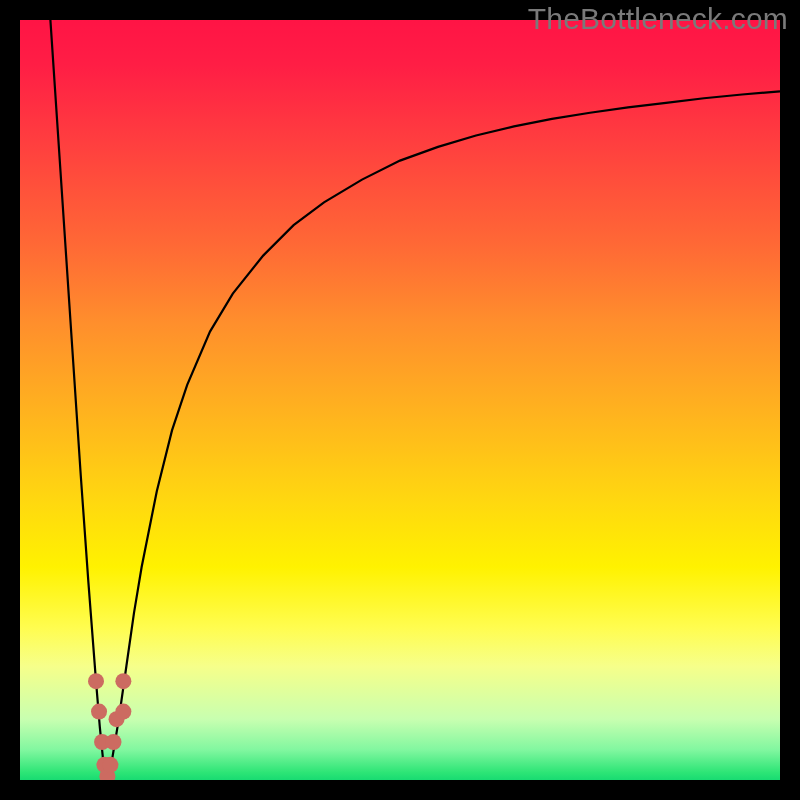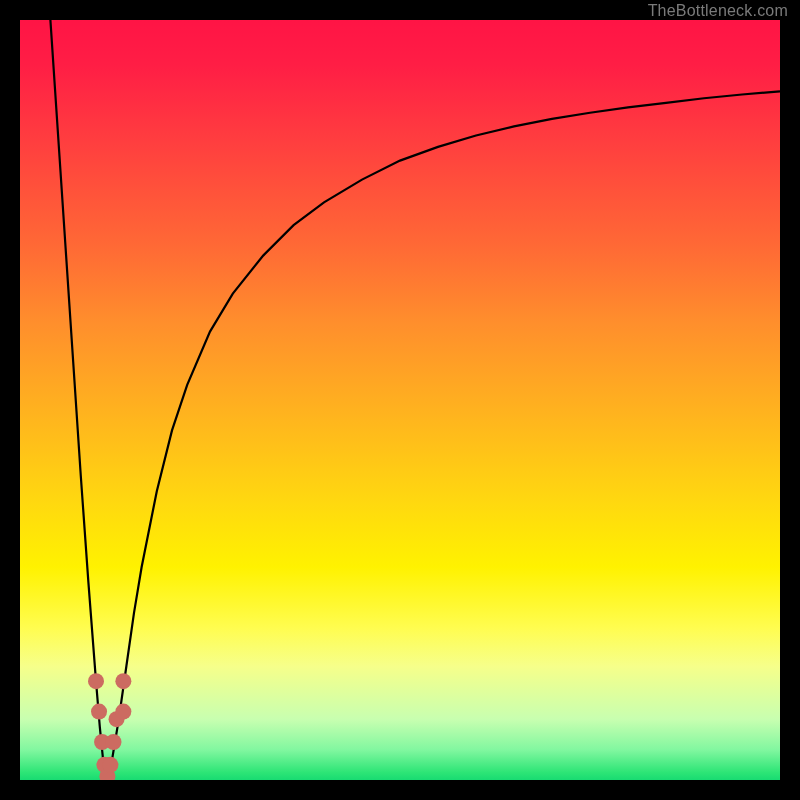--- a/index.html
+++ b/index.html
@@ -46,21 +46,21 @@
       #82f7a0 96%,
       #2de576 99%,
       #18db72 100%
     );
   }
   .watermark {
     position: absolute;
     top: 2px;
     right: 12px;
     color: #7a7a7a;
-    font-size: 16px;
+    font-size: 30px;
     font-weight: 400;
     letter-spacing: 0.2px;
     user-select: none;
   }
   svg.curve {
     position: absolute;
     inset: 0;
     width: 760px;
     height: 760px;
   }

